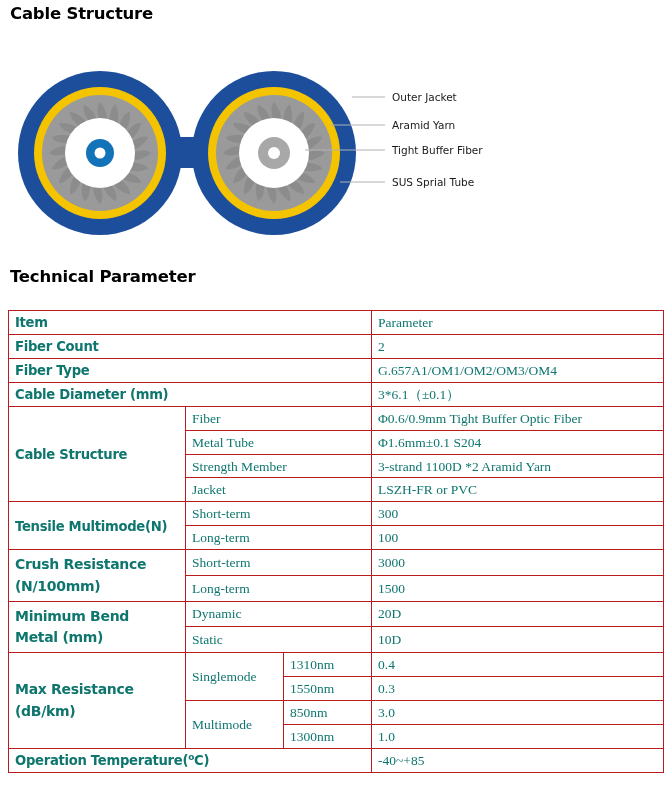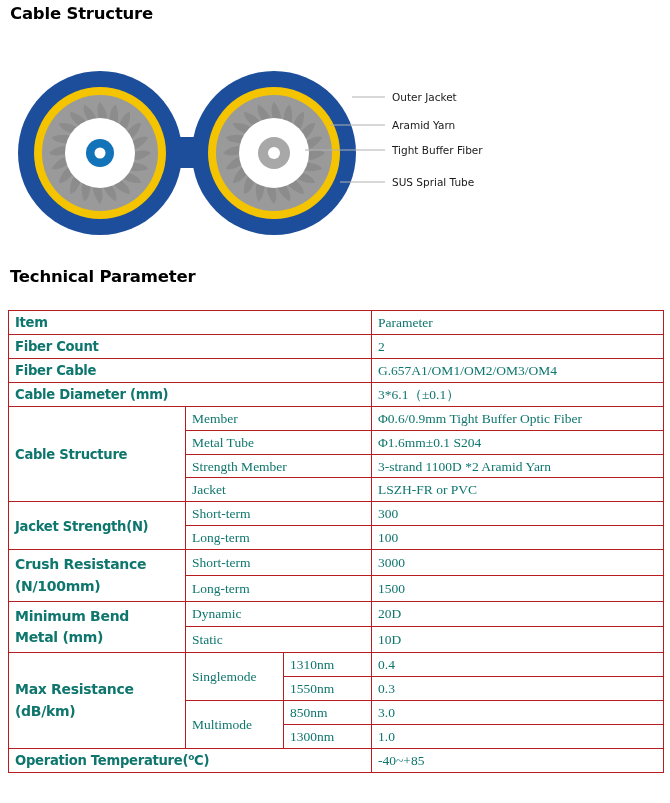--- a/index.html
+++ b/index.html
@@ -303,49 +303,49 @@
         <td class="hdr" colspan="3">Item</td>
         <td class="val">Parameter</td>
       </tr>
 
       <tr>
         <td class="hdr" colspan="3">Fiber Count</td>
         <td class="val">2</td>
       </tr>
 
       <tr>
-        <td class="hdr" colspan="3">Fiber Cable</td>
+        <td class="hdr" colspan="3">Fiber Type</td>
         <td class="val">G.657A1/OM1/OM2/OM3/OM4</td>
       </tr>
 
       <tr>
         <td class="hdr" colspan="3">Cable Diameter (mm)</td>
         <td class="val">3*6.1（±0.1）</td>
       </tr>
 
       <tr>
         <td class="hdr" rowspan="4">Cable Structure</td>
-        <td class="val" colspan="2">Member</td>
+        <td class="val" colspan="2">Fiber</td>
         <td class="val">Φ0.6/0.9mm Tight Buffer Optic Fiber</td>
       </tr>
       <tr>
         <td class="val" colspan="2">Metal Tube</td>
         <td class="val">Φ1.6mm±0.1 S204</td>
       </tr>
       <tr>
         <td class="val" colspan="2">Strength Member</td>
         <td class="val">3-strand 1100D *2 Aramid Yarn</td>
       </tr>
       <tr>
         <td class="val" colspan="2">Jacket</td>
         <td class="val">LSZH-FR or PVC</td>
       </tr>
 
       <tr>
-        <td class="hdr" rowspan="2">Jacket Strength(N)</td>
+        <td class="hdr" rowspan="2">Tensile Multimode(N)</td>
         <td class="val" colspan="2">Short-term</td>
         <td class="val">300</td>
       </tr>
       <tr>
         <td class="val" colspan="2">Long-term</td>
         <td class="val">100</td>
       </tr>
 
       <tr>
         <td class="hdr-wrap" rowspan="2">

